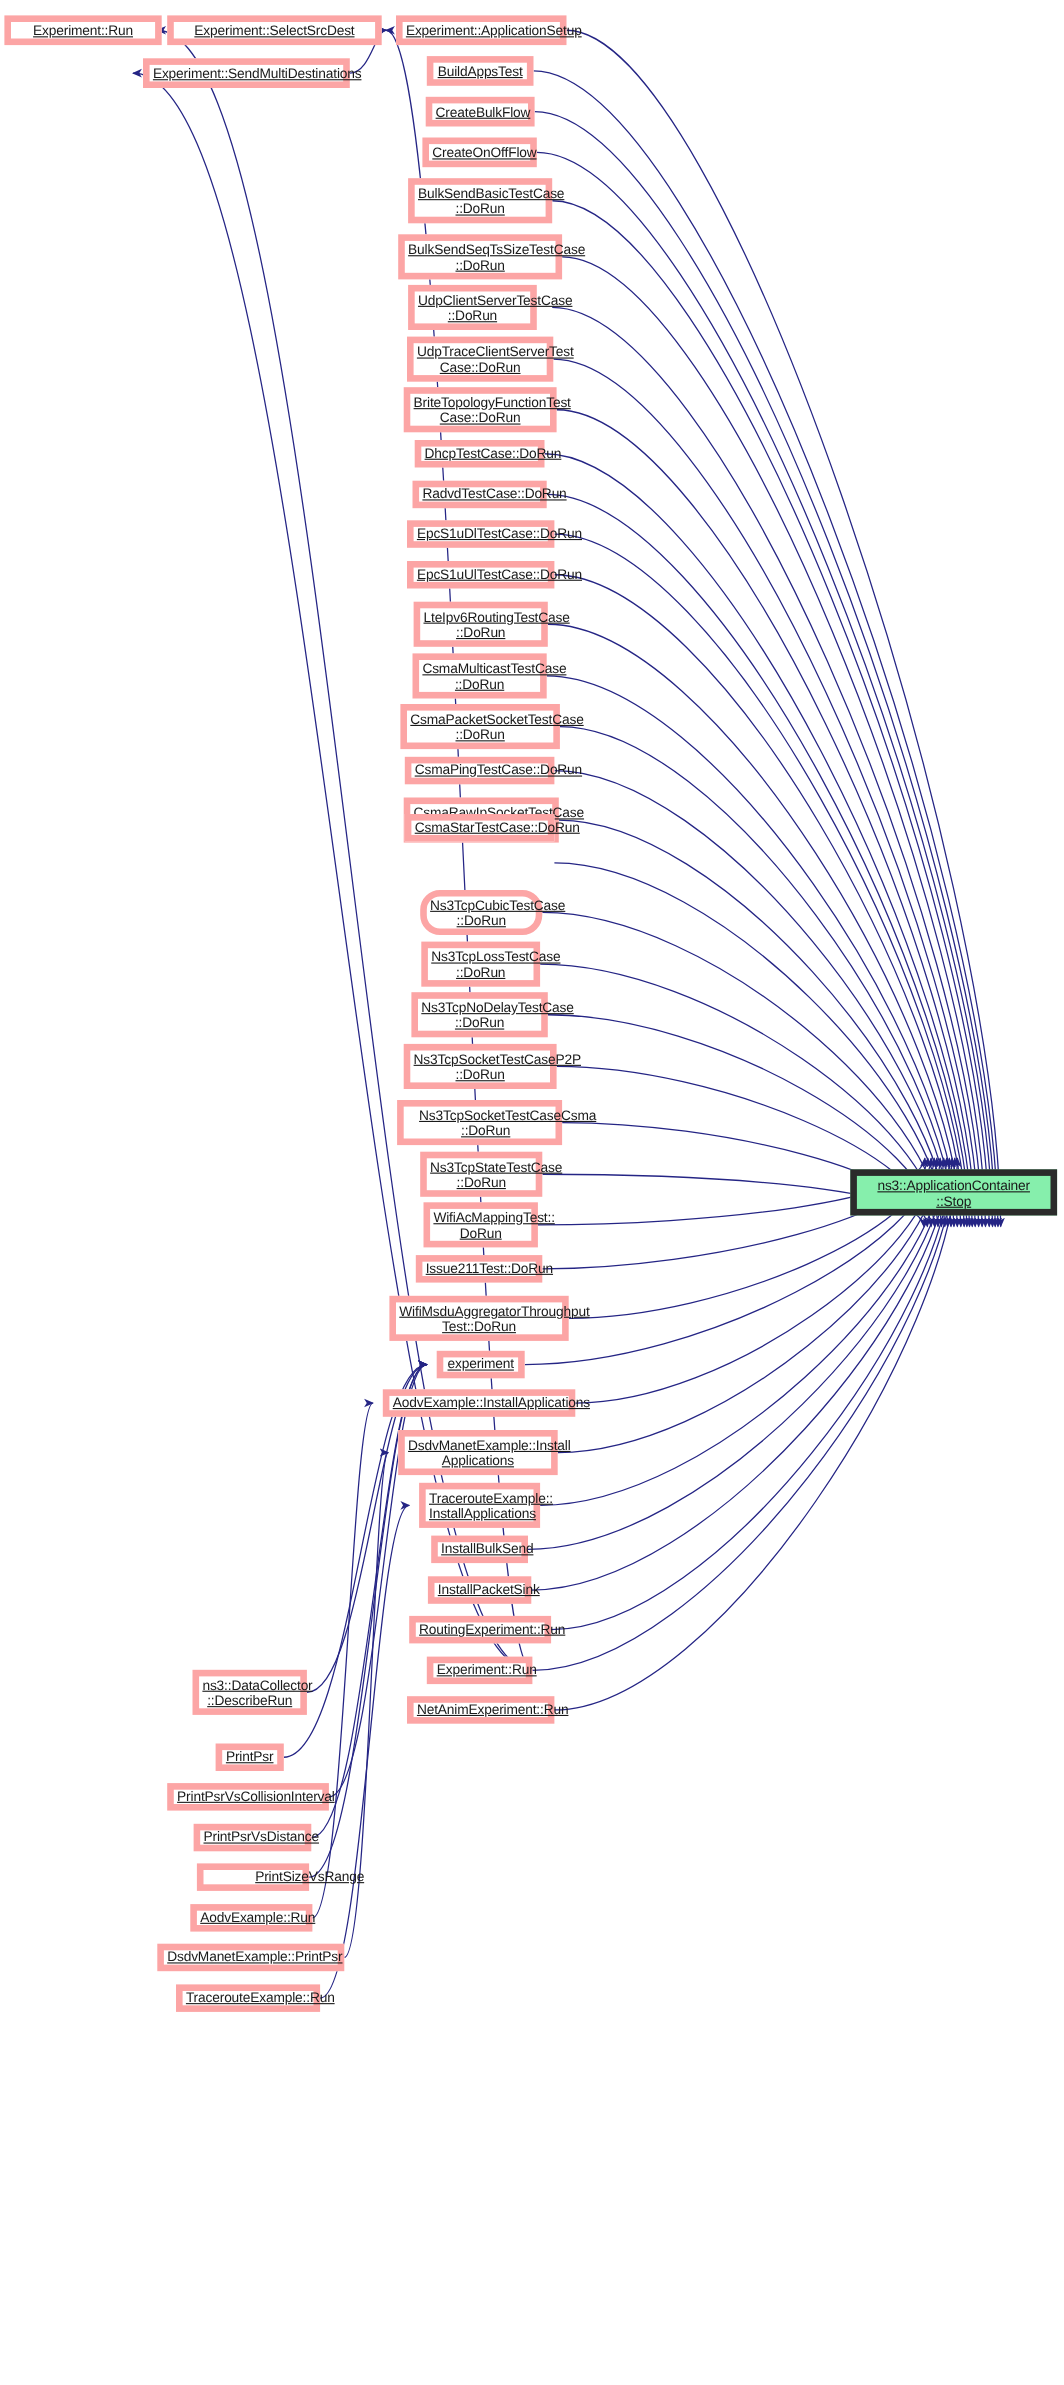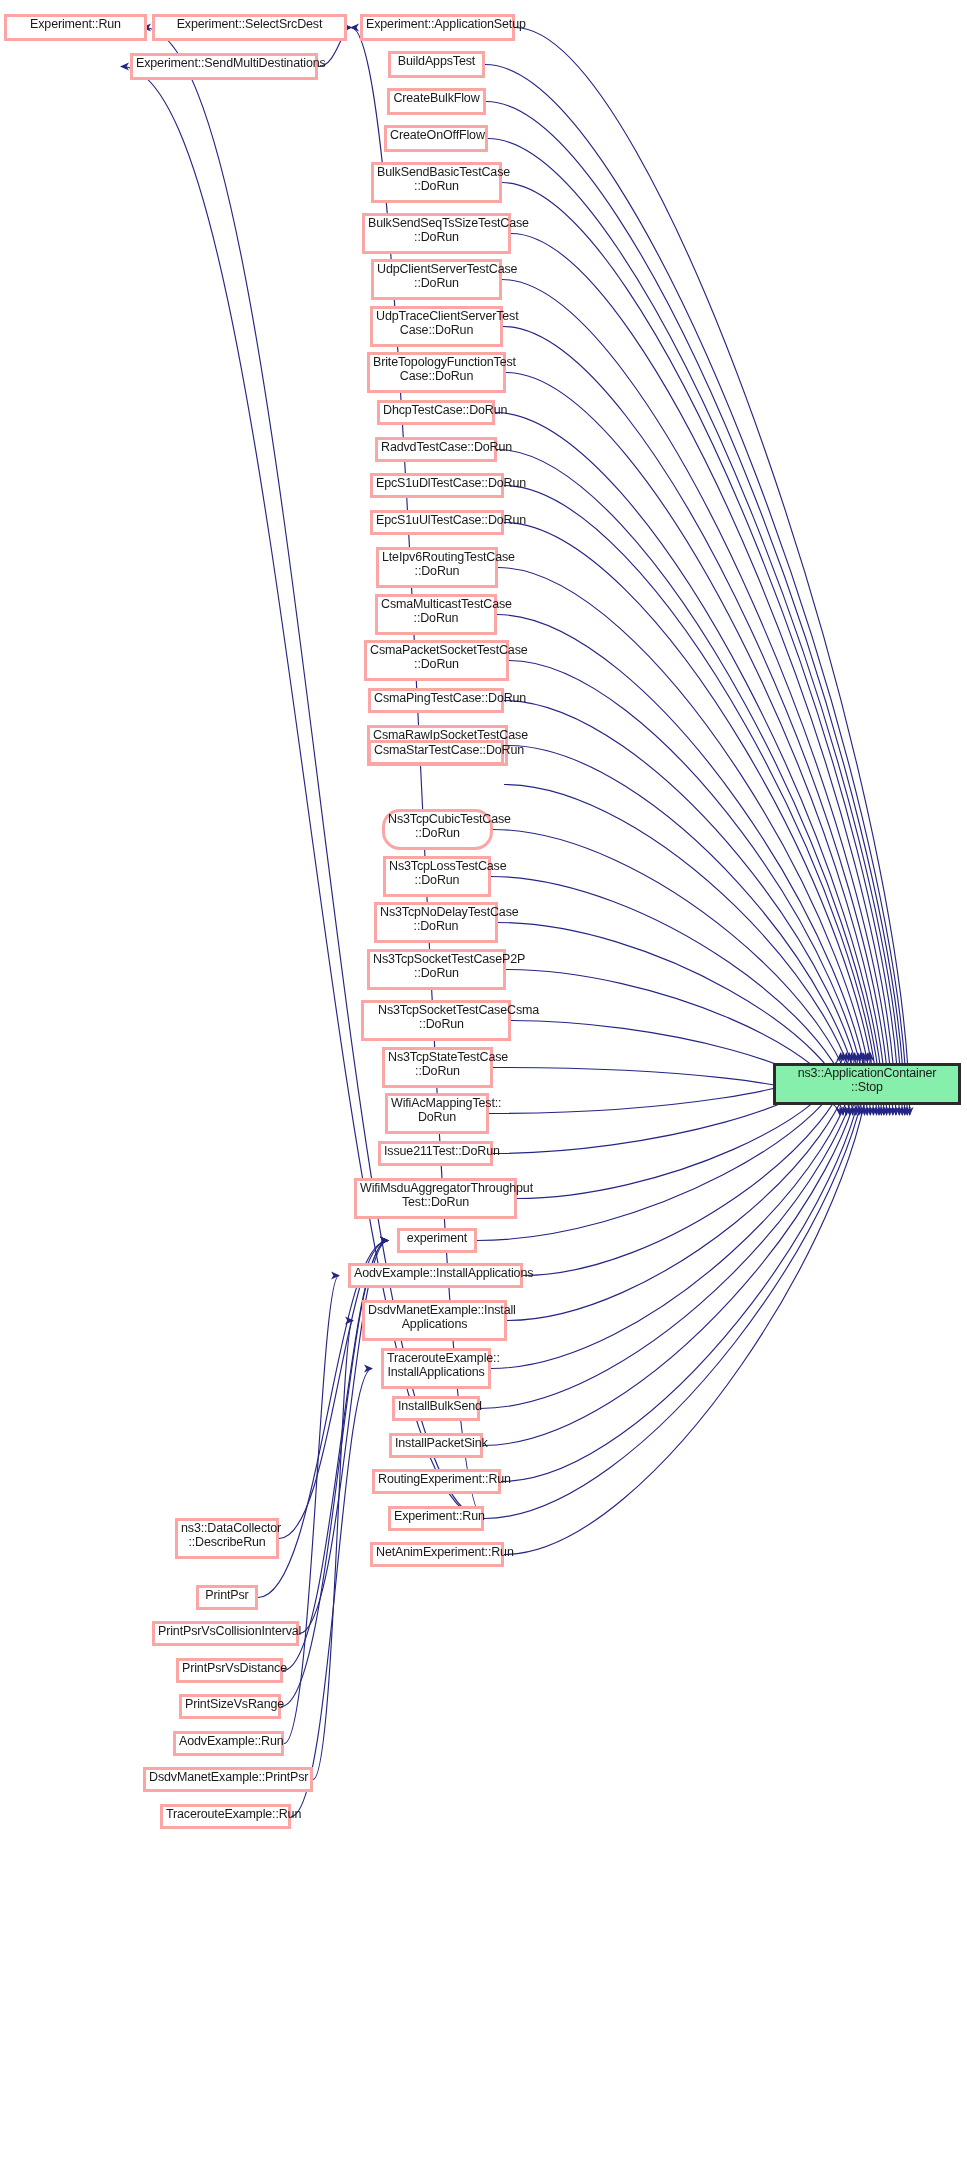--- a/index.html
+++ b/index.html
@@ -21,32 +21,33 @@
     position: absolute;
     left: 0;
     top: 0;
     width: 967px;
     height: 2168px;
     pointer-events: none;
   }
   .node {
     position: absolute;
     box-sizing: border-box;
-    border: 3px solid #fca5a5;
+    border: 6px solid #fca5a5;
     background: #ffffff;
     color: #1a1a1a;
     font-size: 12.5px;
     line-height: 14px;
     text-align: center;
     display: flex;
-    align-items: flex-start;
+    align-items: flex-end;
     justify-content: center;
     white-space: pre-line;
     cursor: default;
     letter-spacing: -0.15px;
+    text-decoration: underline;
   }
   .node.highlight {
     background: #86efac;
     border-color: #2b2b2b;
   }
   .node-label {
     display: block;
     width: 100%;
     padding: 0 3px;
     box-sizing: border-box;
@@ -120,21 +121,21 @@
       <div class="node" style="left: 152px; top: 14px; width: 195px; height: 27px;"><span class="node-label">Experiment::SelectSrcDest</span></div>
       <div class="node" style="left: 130px; top: 53px; width: 188px; height: 27px;"><span class="node-label">Experiment::SendMultiDestinations</span></div>
       <div class="node" style="left: 360px; top: 14px; width: 155px; height: 27px;"><span class="node-label">Experiment::ApplicationSetup</span></div>
       <div class="node" style="left: 388px; top: 51px; width: 97px; height: 27px;"><span class="node-label">BuildAppsTest</span></div>
       <div class="node" style="left: 387px; top: 88px; width: 99px; height: 27px;"><span class="node-label">CreateBulkFlow</span></div>
       <div class="node" style="left: 384px; top: 125px; width: 104px; height: 27px;"><span class="node-label">CreateOnOffFlow</span></div>
       <div class="node" style="left: 371px; top: 162px; width: 131px; height: 41px;"><span class="node-label">BulkSendBasicTestCase
 ::DoRun</span></div>
       <div class="node" style="left: 362px; top: 213px; width: 149px; height: 41px;"><span class="node-label">BulkSendSeqTsSizeTestCase
 ::DoRun</span></div>
-      <div class="node" style="left: 371px; top: 259px; width: 131px; height: 41px;"><span class="node-label">UdpClientServerTestCase
+      <div class="node" style="left: 371px; top: 259px; width: 117px; height: 41px;"><span class="node-label">UdpClientServerTestCase
 ::DoRun</span></div>
       <div class="node" style="left: 370px; top: 306px; width: 133px; height: 41px;"><span class="node-label">UdpTraceClientServerTest
 Case::DoRun</span></div>
       <div class="node" style="left: 367px; top: 352px; width: 139px; height: 41px;"><span class="node-label">BriteTopologyFunctionTest
 Case::DoRun</span></div>
       <div class="node" style="left: 377px; top: 400px; width: 118px; height: 25px;"><span class="node-label">DhcpTestCase::DoRun</span></div>
       <div class="node" style="left: 375px; top: 437px; width: 122px; height: 25px;"><span class="node-label">RadvdTestCase::DoRun</span></div>
       <div class="node" style="left: 370px; top: 473px; width: 134px; height: 25px;"><span class="node-label">EpcS1uDlTestCase::DoRun</span></div>
       <div class="node" style="left: 370px; top: 510px; width: 134px; height: 25px;"><span class="node-label">EpcS1uUlTestCase::DoRun</span></div>
       <div class="node" style="left: 376px; top: 547px; width: 122px; height: 41px;"><span class="node-label">LteIpv6RoutingTestCase
@@ -173,20 +174,20 @@
       <div class="node" style="left: 392px; top: 1396px; width: 88px; height: 25px;"><span class="node-label">InstallBulkSend</span></div>
       <div class="node" style="left: 389px; top: 1433px; width: 94px; height: 25px;"><span class="node-label">InstallPacketSink</span></div>
       <div class="node" style="left: 372px; top: 1469px; width: 129px; height: 25px;"><span class="node-label">RoutingExperiment::Run</span></div>
       <div class="node" style="left: 388px; top: 1506px; width: 96px; height: 25px;"><span class="node-label">Experiment::Run</span></div>
       <div class="node" style="left: 370px; top: 1542px; width: 134px; height: 25px;"><span class="node-label">NetAnimExperiment::Run</span></div>
       <div class="node" style="left: 175px; top: 1518px; width: 104px; height: 41px;"><span class="node-label">ns3::DataCollector
 ::DescribeRun</span></div>
       <div class="node" style="left: 196px; top: 1585px; width: 62px; height: 25px;"><span class="node-label">PrintPsr</span></div>
       <div class="node" style="left: 152px; top: 1621px; width: 147px; height: 25px;"><span class="node-label">PrintPsrVsCollisionInterval</span></div>
       <div class="node" style="left: 176px; top: 1658px; width: 107px; height: 25px;"><span class="node-label">PrintPsrVsDistance</span></div>
-      <div class="node" style="left: 179px; top: 1694px; width: 102px; height: 25px;"><span class="node-label">PrintSizeVsRange</span></div>
+      <div class="node" style="left: 179px; top: 1694px; width: 102px; height: 25px; padding-left: 44px;"><span class="node-label">PrintSizeVsRange</span></div>
       <div class="node" style="left: 173px; top: 1731px; width: 111px; height: 25px;"><span class="node-label">AodvExample::Run</span></div>
       <div class="node" style="left: 143px; top: 1767px; width: 170px; height: 25px;"><span class="node-label">DsdvManetExample::PrintPsr</span></div>
       <div class="node" style="left: 160px; top: 1804px; width: 131px; height: 25px;"><span class="node-label">TracerouteExample::Run</span></div>
       <div class="node highlight" style="left: 773px; top: 1063px; width: 188px; height: 42px;"><span class="node-label">ns3::ApplicationContainer
 ::Stop</span></div>
     </div>
 </div>
 
 </body></html>

